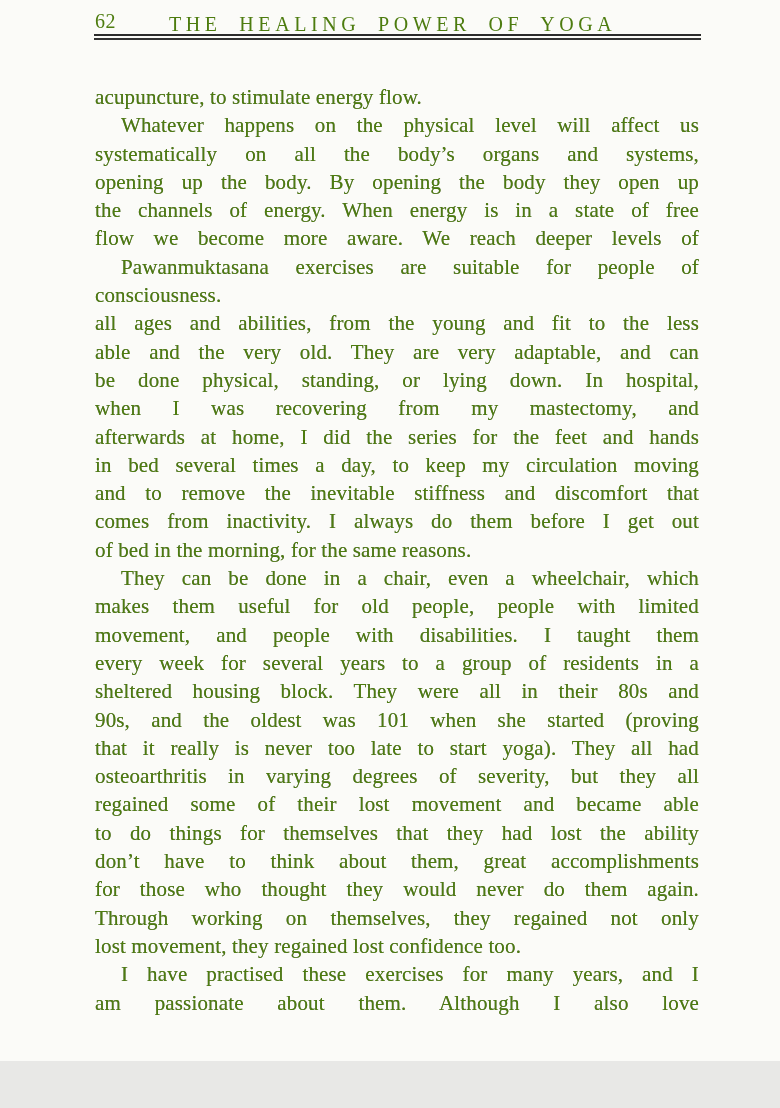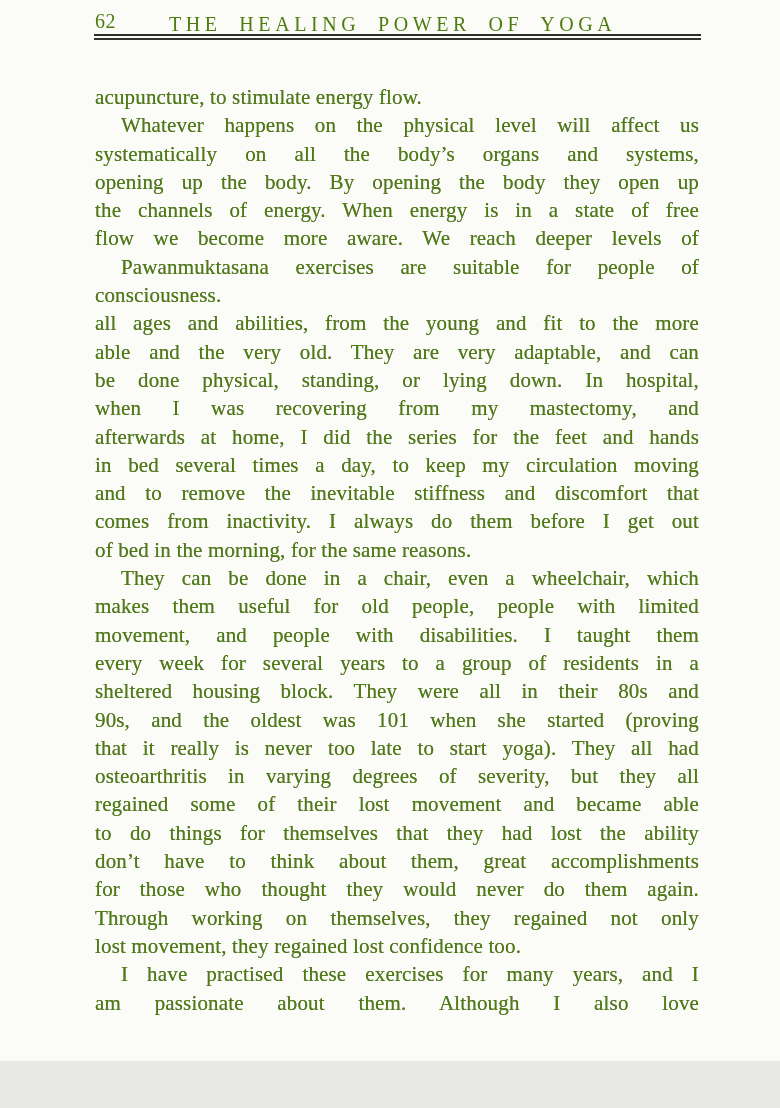--- a/index.html
+++ b/index.html
@@ -75,21 +75,21 @@
   <div class="header-rule"></div>
   <div class="page-body">
       <div class="line">acupuncture, to stimulate energy flow.</div>
       <div class="line indent j">Whatever happens on the physical level will affect us</div>
       <div class="line j">systematically on all the body’s organs and systems,</div>
       <div class="line j">opening up the body. By opening the body they open up</div>
       <div class="line j">the channels of energy. When energy is in a state of free</div>
       <div class="line j">flow we become more aware. We reach deeper levels of</div>
       <div class="line indent j">Pawanmuktasana exercises are suitable for people of</div>
       <div class="line">consciousness.</div>
-      <div class="line j">all ages and abilities, from the young and fit to the more</div>
+      <div class="line j">all ages and abilities, from the young and fit to the less</div>
       <div class="line j">able and the very old. They are very adaptable, and can</div>
       <div class="line j">be done physical, standing, or lying down. In hospital,</div>
       <div class="line j">when I was recovering from my mastectomy, and</div>
       <div class="line j">afterwards at home, I did the series for the feet and hands</div>
       <div class="line j">in bed several times a day, to keep my circulation moving</div>
       <div class="line j">and to remove the inevitable stiffness and discomfort that</div>
       <div class="line j">comes from inactivity. I always do them before I get out</div>
       <div class="line">of bed in the morning, for the same reasons.</div>
       <div class="line indent j">They can be done in a chair, even a wheelchair, which</div>
       <div class="line j">makes them useful for old people, people with limited</div>

